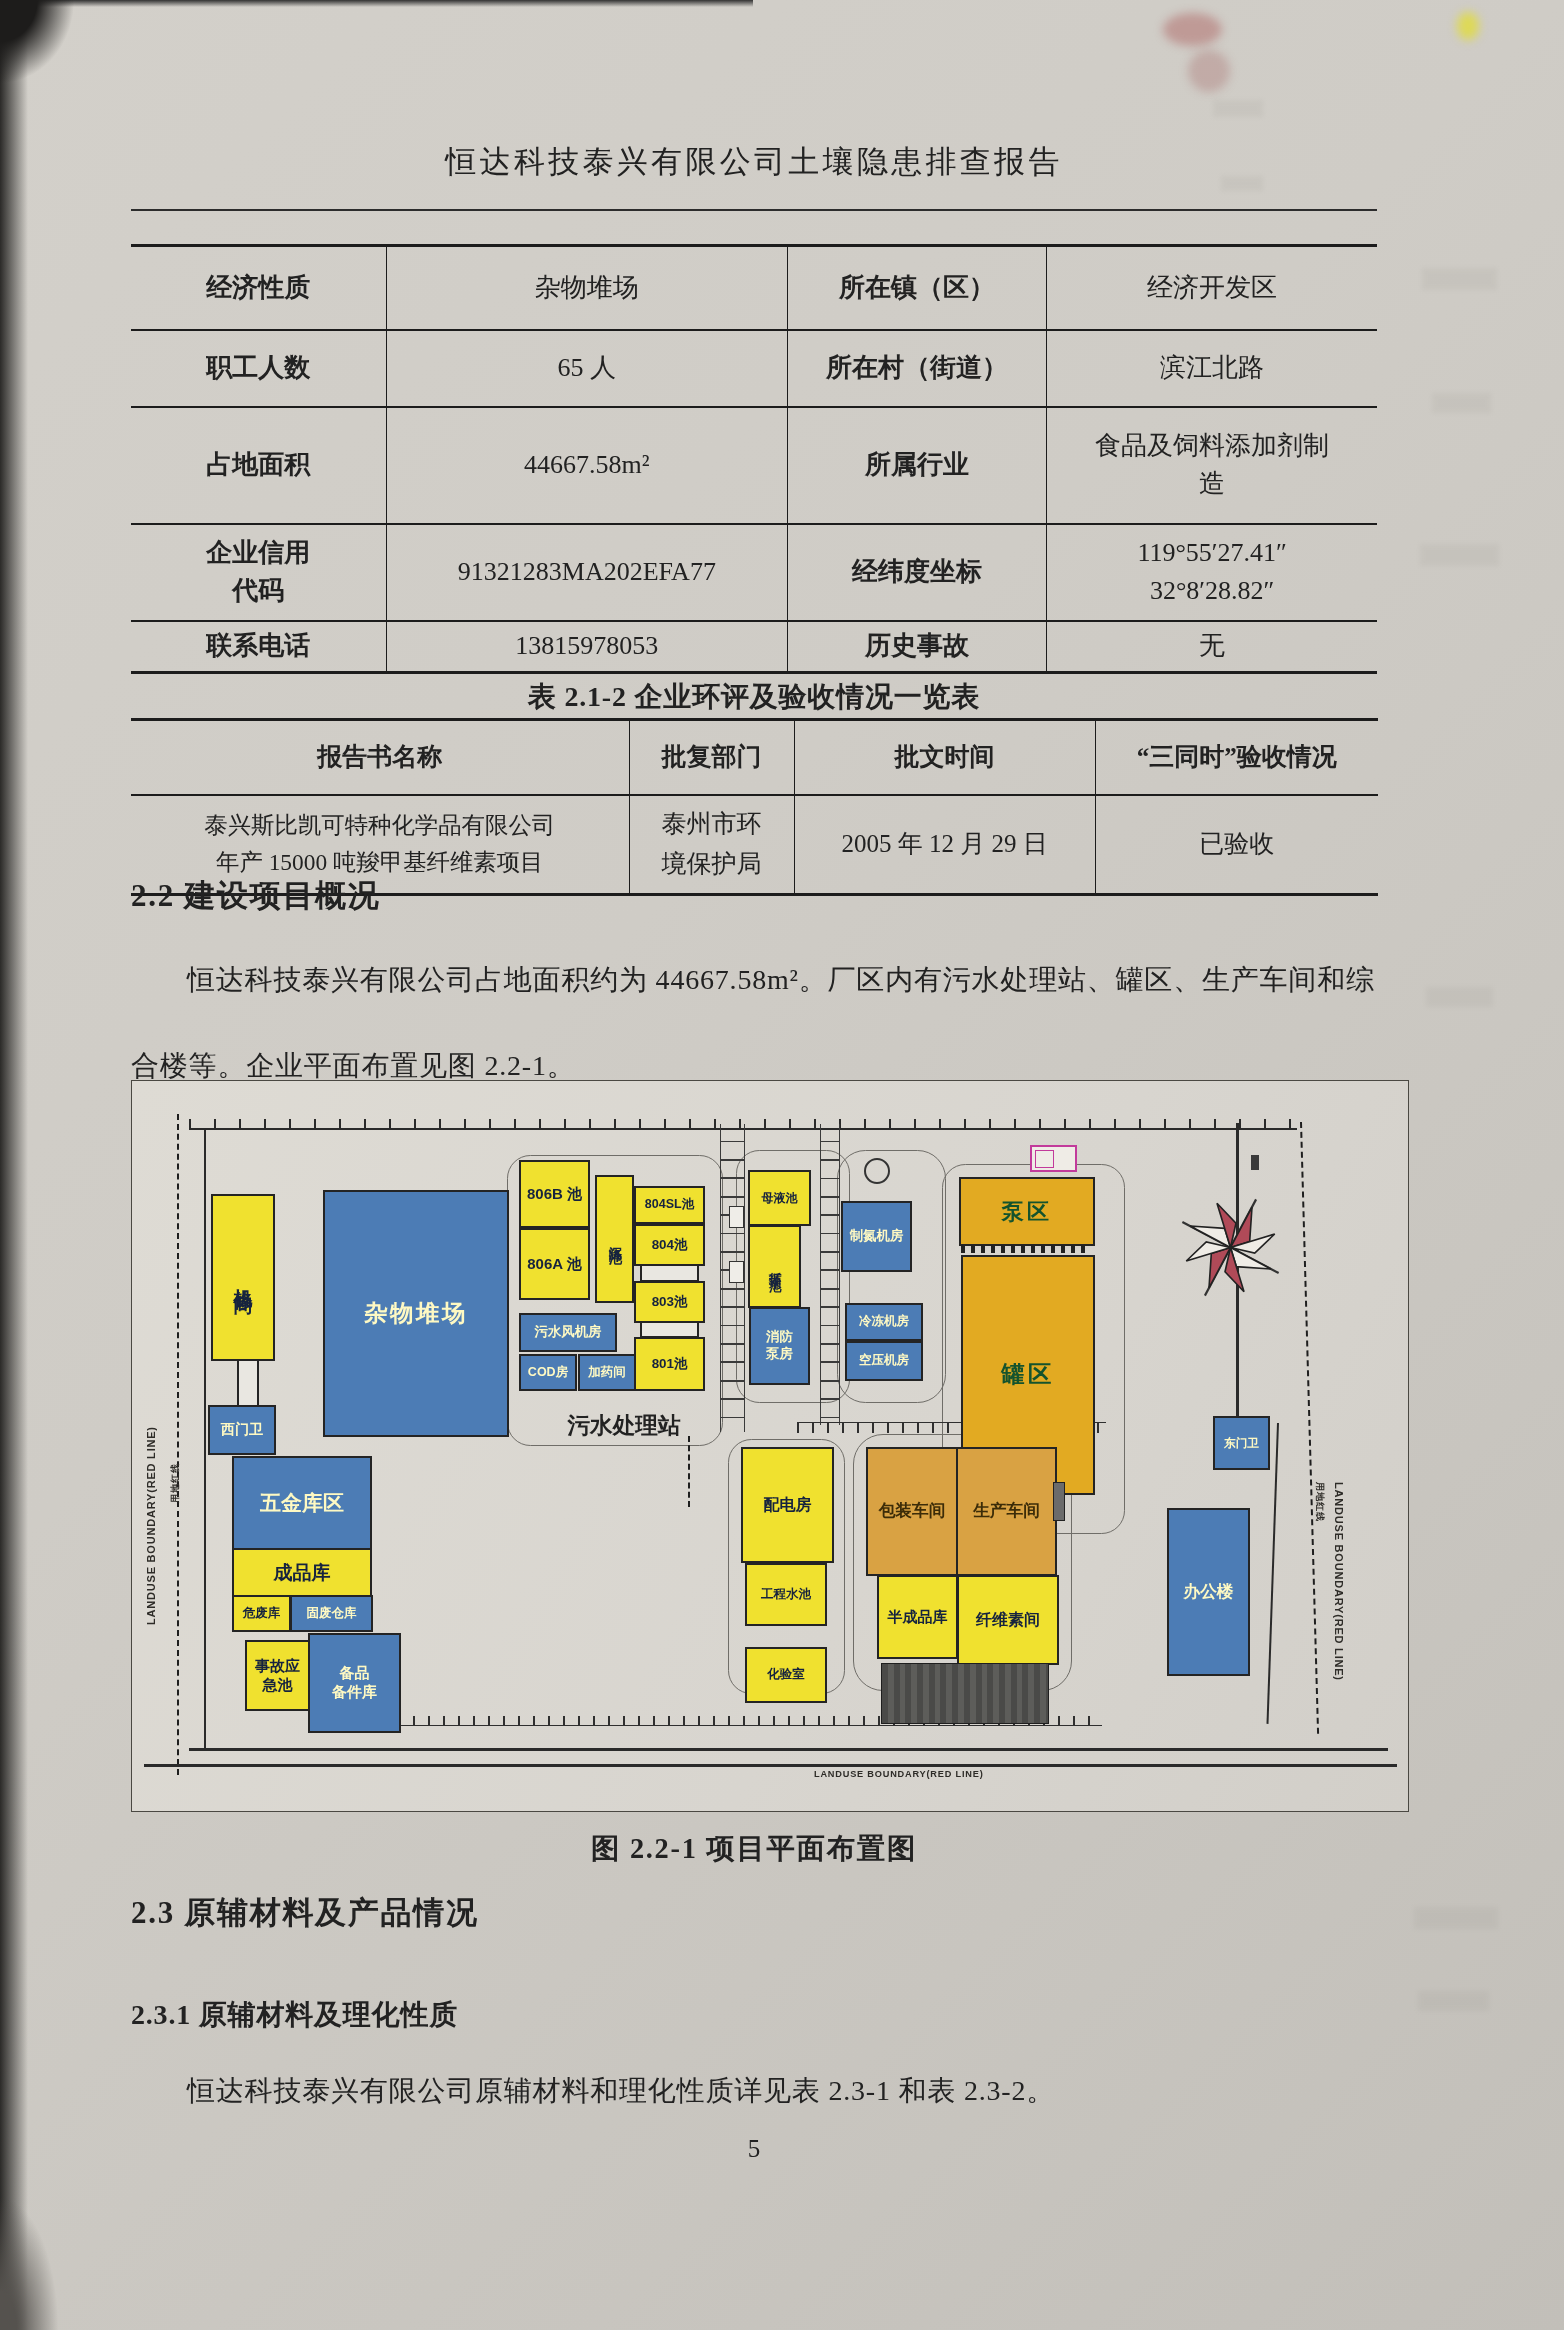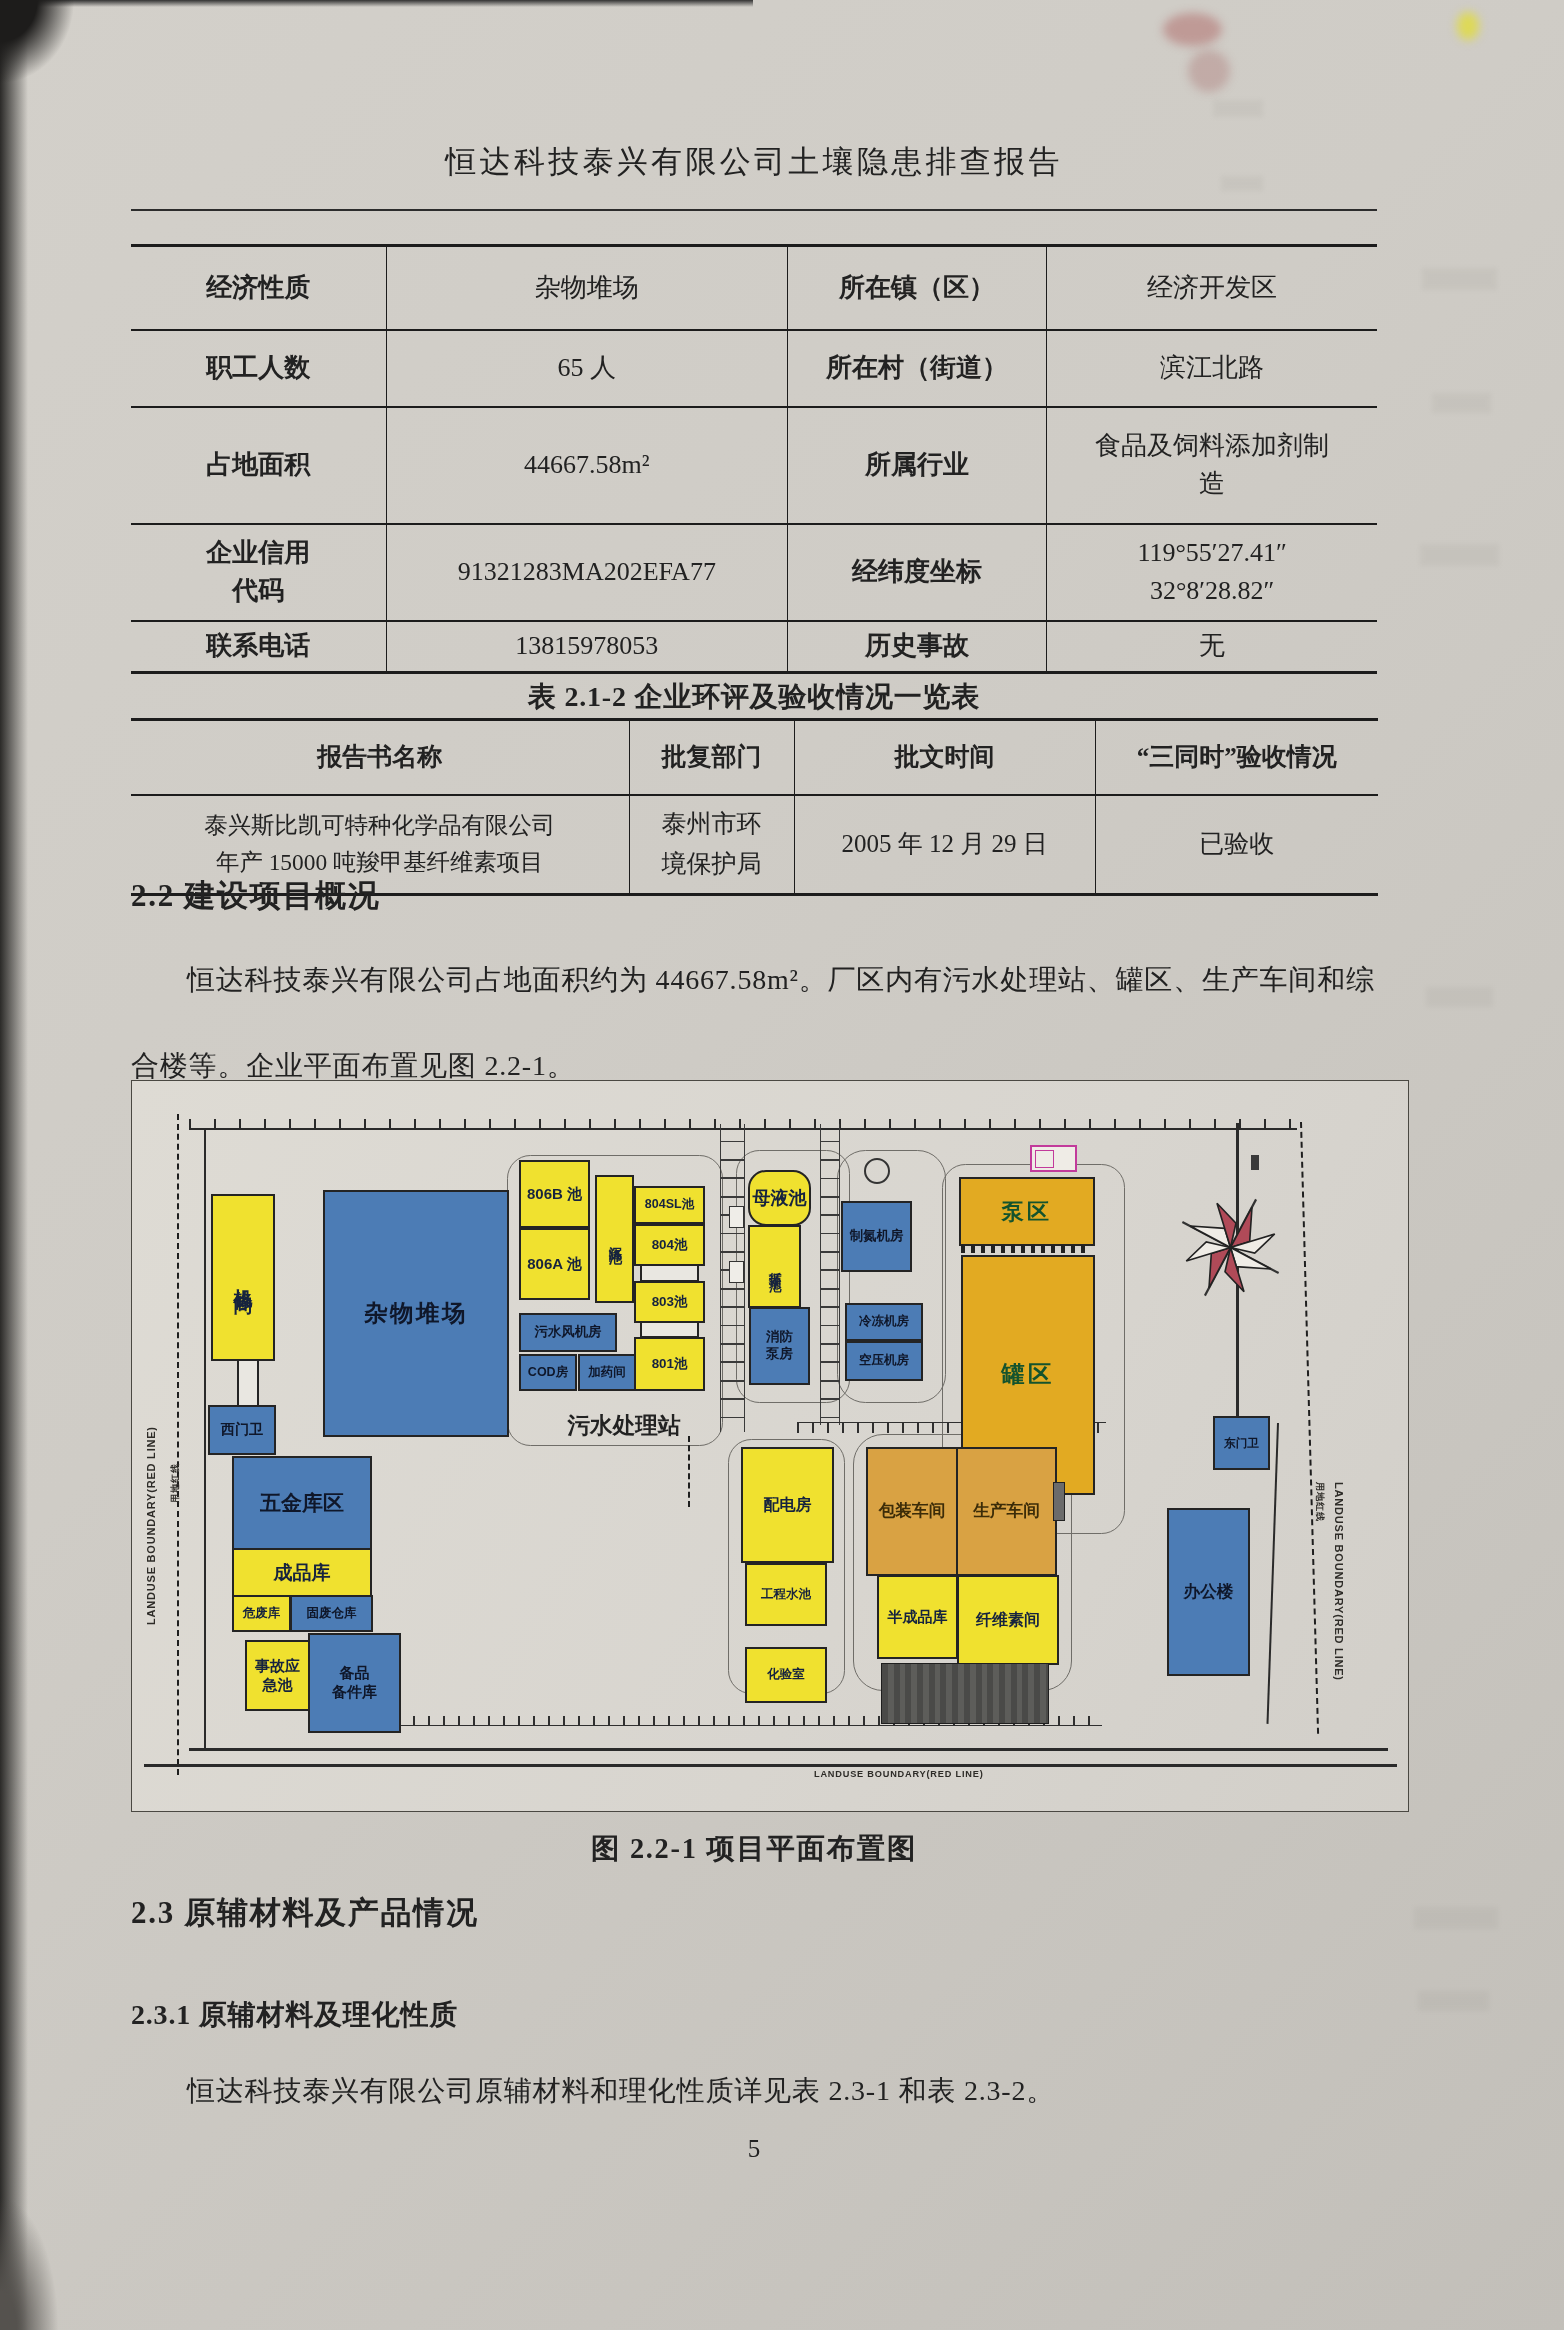--- a/index.html
+++ b/index.html
@@ -33,21 +33,21 @@
   .h3{position:absolute;left:131px;font-size:28px;font-weight:700;letter-spacing:0.8px;}
   .para{position:absolute;left:131px;width:1250px;font-size:28px;line-height:86px;text-indent:2em;letter-spacing:0.8px;}
   .fig-caption{position:absolute;left:131px;top:1830px;width:1246px;text-align:center;font-size:28.4px;font-weight:700;letter-spacing:1.7px;}
   .pageno{position:absolute;left:131px;top:2135px;width:1246px;text-align:center;font-size:25px;}
   
   .fig{position:absolute;left:131px;top:1080px;width:1276px;height:730px;border:1.7px solid #4a4842;
        background:linear-gradient(120deg,#dedbd4,#d8d5cf 60%,#d2cfc9);overflow:hidden;font-family:"Liberation Sans",sans-serif;}
   .b{position:absolute;border:2.1px solid #242424;display:flex;align-items:center;justify-content:center;
      text-align:center;font-weight:700;color:#16233e;line-height:1.25;white-space:pre-line;}
   .yellow{background:#f0e12f;}
-  .blue{background:#4c7cb5;color:#0f172a;}
+  .blue{background:#4c7cb5;color:#fef9c3;}
   .orange{background:#e2aa22;color:#14532d;}
   .tan{background:#d9a243;color:#3c2c08;}
   .whitebox{background:#e9e7e1;}
   .vt{writing-mode:vertical-rl;text-orientation:upright;letter-spacing:2.5px;}
   .line{position:absolute;background:#2a2a2a;}
   .fence{position:absolute;border-bottom:2.5px solid #2a2a2a;
          background:repeating-linear-gradient(to right,#2a2a2a 0 1.7px,rgba(0,0,0,0) 1.7px 25px);}
   .dashv{position:absolute;border-left:2.9px dashed #1e1e1e;}
   .road{position:absolute;border:1.7px solid #6f6d68;border-radius:23.4px;}
   .ladder{position:absolute;border-left:1.7px solid #3a3a3a;border-right:1.7px solid #3a3a3a;
@@ -212,21 +212,21 @@
     <div class="b yellow" style="left:502px;top:143px;width:67px;height:38px;font-size:13.4px;">804池</div>
     <div class="b whitebox" style="left:508px;top:183px;width:55px;height:14.2px;"></div>
     <div class="b yellow" style="left:502px;top:200px;width:67px;height:38px;font-size:13.4px;">803池</div>
     <div class="b whitebox" style="left:508px;top:240px;width:55px;height:13.4px;"></div>
     <div class="b yellow" style="left:502px;top:256px;width:67px;height:50px;font-size:13.4px;">801池</div>
     <div class="b blue" style="left:387px;top:232px;width:94px;height:35px;font-size:13.4px;">污水风机房</div>
     <div class="b blue" style="left:387px;top:273px;width:54px;height:33px;font-size:12.5px;">COD房</div>
     <div class="b blue" style="left:446px;top:273px;width:54px;height:33px;font-size:12.5px;">加药间</div>
     <div style="position:absolute;left:400px;top:329px;width:184px;height:28.4px;font-size:22.6px;font-weight:700;color:#222;text-align:center;font-family:'Liberation Serif',serif;">污水处理站</div>
 
-    <div class="b yellow" style="left:616px;top:89px;width:59px;height:52px;font-size:18px;border-radius:18px;">母液池</div>
+    <div class="b yellow" style="left:616px;top:89px;width:59px;height:52px;font-size:12px;">母液池</div>
     <div class="b yellow vt" style="left:616px;top:144px;width:49px;height:79px;font-size:12.5px;">循环水池</div>
     <div class="b blue" style="left:617px;top:226px;width:57px;height:74px;font-size:13.4px;">消防
 泵房</div>
     <div class="b blue" style="left:709px;top:120px;width:67px;height:67px;font-size:13.4px;">制氮机房</div>
     <div class="b blue" style="left:713px;top:222px;width:74px;height:34px;font-size:12.5px;">冷冻机房</div>
     <div class="b blue" style="left:713px;top:260px;width:74px;height:36px;font-size:12.5px;">空压机房</div>
     <div class="tinybox" style="left:597px;top:125px;"></div>
     <div class="tinybox" style="left:597px;top:180px;"></div>
 
     <div class="pinkbox" style="left:898px;top:64px;width:43px;height:23.4px;">

